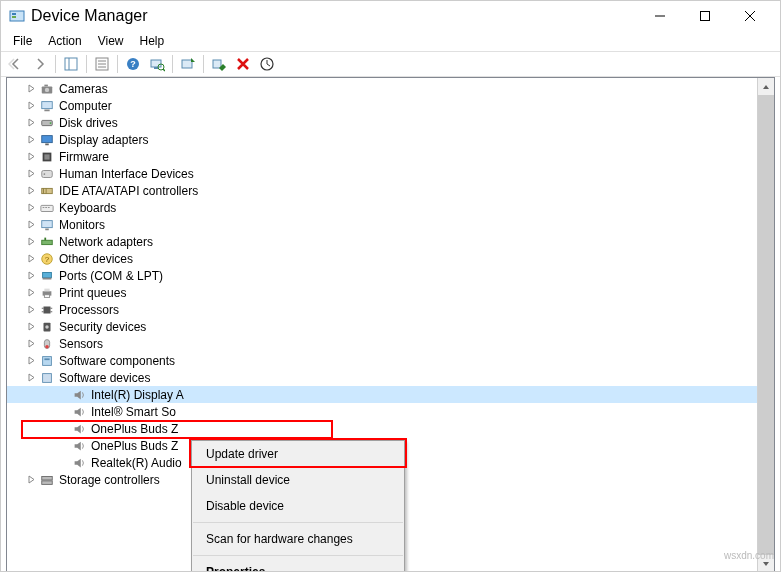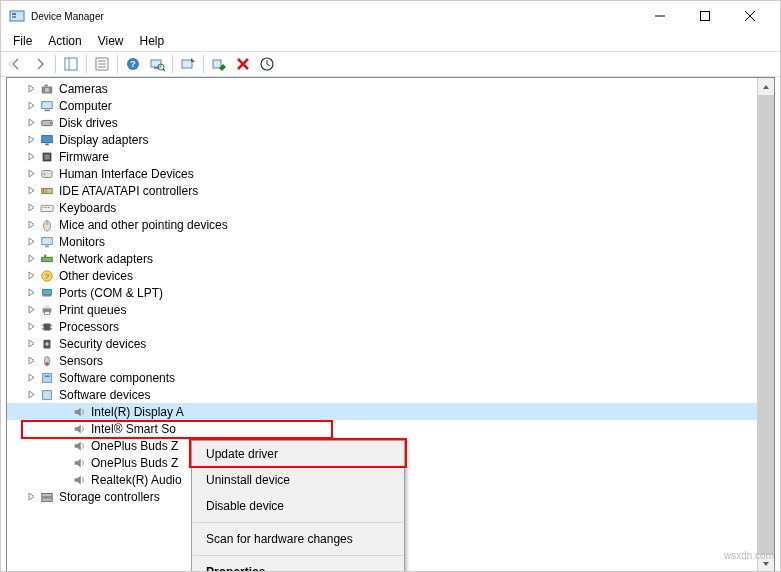--- a/index.html
+++ b/index.html
@@ -1,19 +1,19 @@
 <!DOCTYPE html>
 <html><head>
 <meta charset="utf-8">
 <style>
 * { box-sizing: border-box; margin: 0; padding: 0; }
 body { font-family: "Segoe UI", Tahoma, sans-serif; font-size: 12px; background: #fff; width: 781px; height: 572px; overflow: hidden; position: relative; border: 1px solid #ccc; }
 .titlebar { display: flex; align-items: center; height: 30px; padding: 0 8px; background: #fff; }
 .titlebar .icon { width: 16px; height: 16px; margin-right: 6px; display: inline-flex; align-items: center; justify-content: center; }
-.title { flex: 1; font-size: 10px; color: #000; }
+.title { flex: 1; font-size: 16px; color: #000; }
 .winbtn { width: 45px; height: 30px; display: inline-flex; align-items: center; justify-content: center; }
 .winbtn svg { width: 10px; height: 10px; }
 .menubar { height: 20px; padding: 0 4px; display: flex; align-items: center; }
 .menubar span { padding: 2px 8px; }
 .toolbar { height: 26px; padding: 2px 4px; display: flex; align-items: center; border-top: 1px solid #e0e0e0; border-bottom: 1px solid #e0e0e0; gap: 2px; }
 .tbtn { width: 22px; height: 22px; display: inline-flex; align-items: center; justify-content: center; border: 1px solid transparent; }
 .sep { width: 1px; height: 18px; background: #d0d0d0; margin: 0 2px; }
 .content { position: relative; height: 496px; border: 1px solid #828790; margin: 0 5px; background: #fff; overflow: hidden; }
 .scrollbar { position: absolute; right: 0; top: 0; bottom: 0; width: 17px; background: #f0f0f0; border-left: 1px solid #d0d0d0; }
 .scrollbar .btn { height: 17px; display: flex; align-items: center; justify-content: center; background: #f0f0f0; }
@@ -260,34 +260,20 @@
     <span>Keyboards</span>
   </div>
       <div class="node lvl1">
     <span class="exp">
           <svg width="9" height="9" viewBox="0 0 9 9">
             <path d="M2 1 L7 4.5 L2 8 Z" fill="none" stroke="#888"></path>
           </svg>
         </span>
     <span class="dicon">
           <svg width="14" height="14" viewBox="0 0 16 16">
-            <ellipse cx="8" cy="9" rx="4" ry="6" fill="#ddd" stroke="#888"></ellipse>
-            <line x1="8" y1="3" x2="8" y2="8" stroke="#888"></line>
-          </svg>
-        </span>
-    <span>Mice and other pointing devices</span>
-  </div>
-      <div class="node lvl1">
-    <span class="exp">
-          <svg width="9" height="9" viewBox="0 0 9 9">
-            <path d="M2 1 L7 4.5 L2 8 Z" fill="none" stroke="#888"></path>
-          </svg>
-        </span>
-    <span class="dicon">
-          <svg width="14" height="14" viewBox="0 0 16 16">
             <rect x="2" y="3" width="12" height="8" fill="#cfe3f5" stroke="#5a8bb0"></rect>
             <rect x="6" y="12" width="4" height="2" fill="#888"></rect>
           </svg>
         </span>
     <span>Monitors</span>
   </div>
       <div class="node lvl1">
     <span class="exp">
           <svg width="9" height="9" viewBox="0 0 9 9">
             <path d="M2 1 L7 4.5 L2 8 Z" fill="none" stroke="#888"></path>

